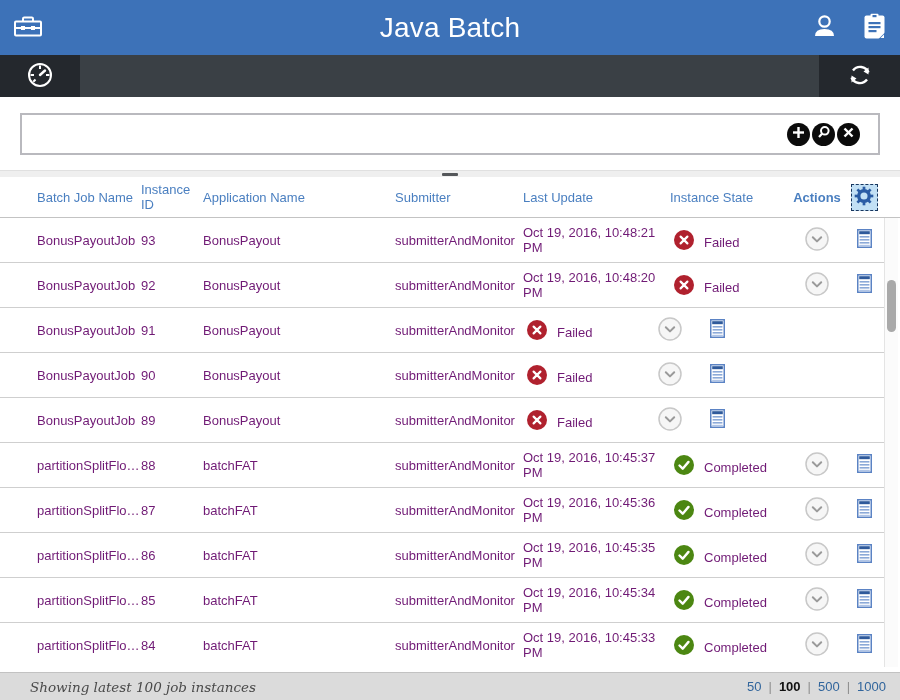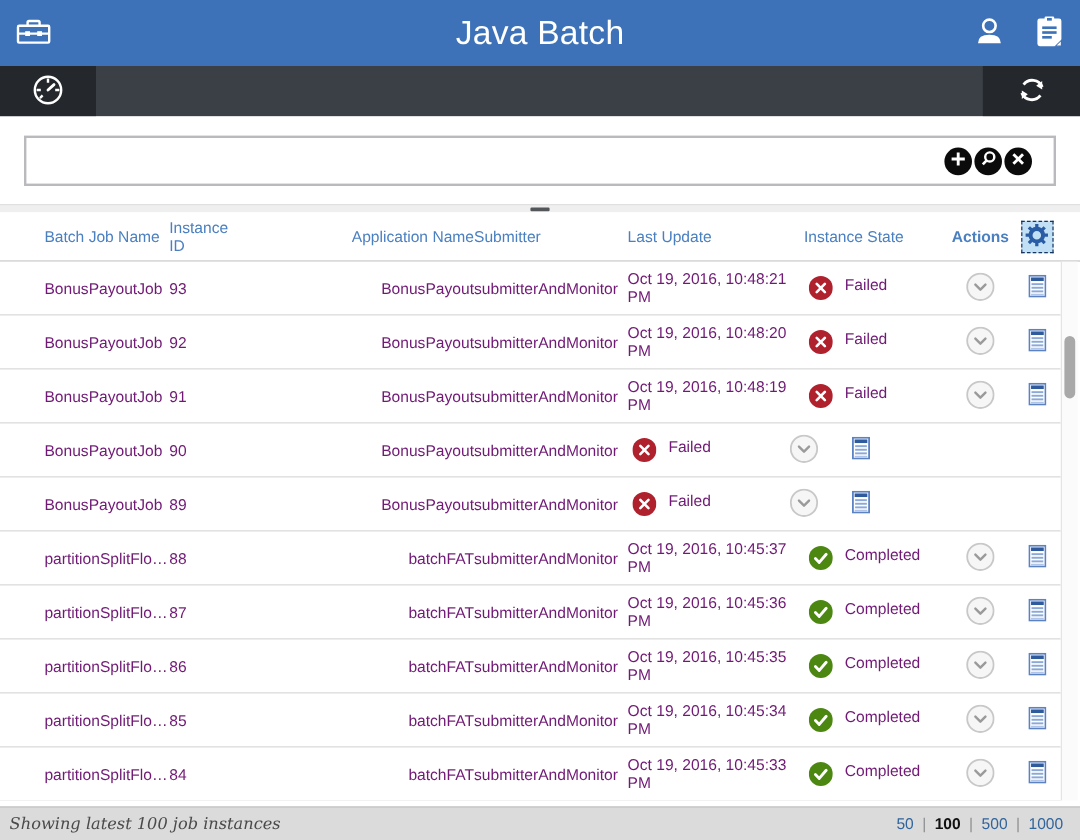--- a/index.html
+++ b/index.html
@@ -47,56 +47,56 @@
               background:#EFEFEF; border-top:1px solid #E0E0E0; cursor:row-resize; }
   .splitter .handle { width:16px; height:3px; background:#54575A; border-radius:1px; margin:2px auto 0; }
 
   
   .thead { position:absolute; top:177px; left:0; right:0; height:41px;
            background:#fff; border-bottom:1px solid #C3C3C3;
            display:flex; align-items:center;
            color:var(--column-header-blue,#4A7FC0); font-size:13px; }
   .c-job { width:104px; margin-left:37px; white-space:nowrap; overflow:hidden; }
   .c-id  { width:62px;  line-height:15px; }
-  .c-app { width:192px;text-align:right; }
+  .c-app { width:192px; }
   .c-sub { width:128px; }
   .c-upd { width:147px; }
   .c-state { width:125px; }
   .c-act { width:44px; }
   .c-log { width:30px; margin-left:10px; }
   .thead .c-act, .thead .c-log { display:flex; justify-content:center;font-weight:bold; }
 
   .gear-btn { width:27px; height:27px; background:#C2E0F5;
               border:1.5px dashed #17365F; padding:0; cursor:pointer;
               display:flex; align-items:center; justify-content:center; }
 
   .tbody { position:absolute; top:218px; left:0; width:884px; height:449px; overflow:hidden; }
   .trow { height:45px; display:flex; align-items:center;
           border-bottom:1px solid #CFCFCF; font-size:13px; color:#701a75; background:#fff; }
-  .trow .c-state { display:flex; align-items:flex-start; gap:10px; }
+  .trow .c-state { display:flex; align-items:flex-end; gap:10px; }
   .state-icon { display:flex; margin-left:4px; }
   .state-icon svg { display:none; }
   .state-icon.failed    { color:var(--failed-red,#B0212E); }
   .state-icon.completed { color:var(--completed-green,#4C8712); }
   .state-icon.failed    svg.gx { display:block; }
   .state-icon.completed svg.gc { display:block; }
   .trow .c-act, .trow .c-log { display:flex; justify-content:center; }
   .chev-btn, .log-btn { background:none; border:none; padding:0; cursor:pointer; display:flex; }
 
   
   .vscroll { position:absolute; left:884px; top:218px; width:14px; height:449px;
              background:#FBFBFB; border-left:1px solid #E4E4E4; }
   .vscroll .thumb { position:absolute; left:2px; top:62px; width:9px; height:52px;
              background:#A9A9A9; border-radius:5px; cursor:pointer; }
 
   
   .footerbar { position:absolute; bottom:0; left:0; right:0; height:28px;
                background:#DBDBDB; border-top:1px solid #C2C2C2;
                display:flex; align-items:center; justify-content:space-between;
-               padding:0 14px 0 8px; }
+               padding:0 14px 0 30px; }
   .status { font-family:"DejaVu Serif", serif; font-style:italic;
             color:#4A4A4A; font-size:13.5px; }
   .pager { display:flex; align-items:flex-start; gap:7px; font-size:13px;margin-left:22px; }
   .pager a { color:var(--link-blue,#31659C); text-decoration:none; cursor:pointer; }
   .pager a.current { color:#111; font-weight:bold; cursor:default; }
   .pager .sep::before { content:"|"; color:#8F8F8F; }
 </style>
 </head>
 <body>
 
@@ -312,21 +312,20 @@
           </span>
         </button>
       </span>
     </div>
 
     <div class="trow">
       <span class="c-job">BonusPayoutJob</span>
       <span class="c-id">91</span>
       <span class="c-app">BonusPayout</span>
       <span class="c-sub">submitterAndMonitor</span>
-      <span class="c-upd">Oct 19, 2016, 10:48:19 PM</span>
       <span class="c-state">
         <span class="state-icon failed">
           <svg class="gx" width="20" height="20" viewBox="0 0 20 20">
             <circle cx="10" cy="10" r="10" fill="currentColor"></circle>
             <path d="M6.6 6.6 L13.4 13.4 M13.4 6.6 L6.6 13.4" stroke="#fff" stroke-width="2.2" stroke-linecap="round"></path>
           </svg>
 
         </span>
         <span class="state-label">Failed</span>
       </span>

